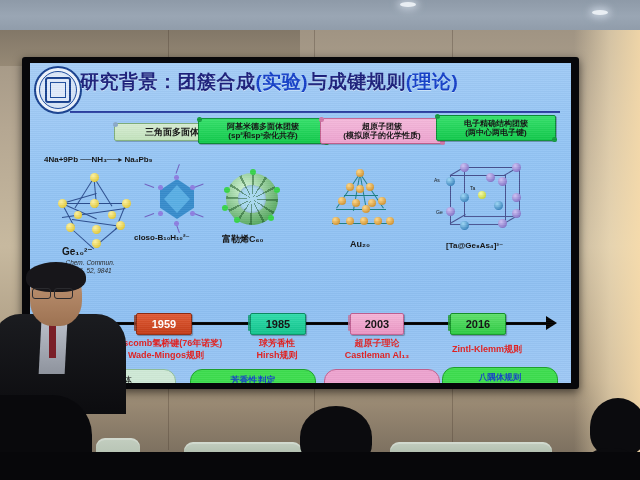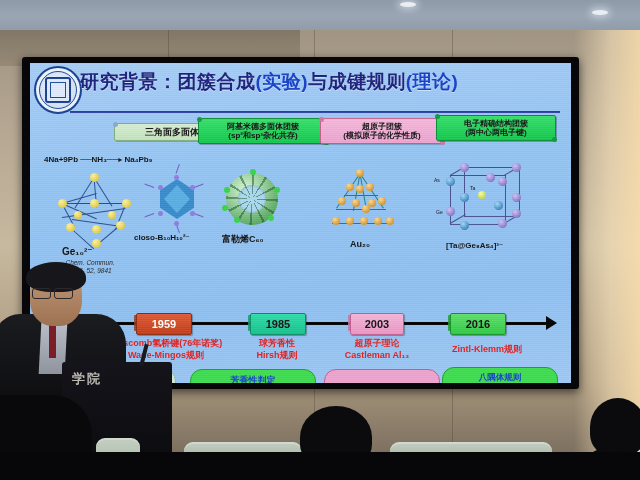--- a/index.html
+++ b/index.html
@@ -355,24 +355,20 @@
   <div class="speaker">
     <div class="sp-body"></div>
     <div class="sp-shirt"></div>
     <div class="sp-tie"></div>
     <div class="sp-head"></div>
     <div class="sp-hair"></div>
     <div class="sp-glass" style="left:38px;"></div>
     <div class="sp-glass" style="left:60px;"></div>
   </div>
 
-  <div class="podium">
-    <div class="podium-mic"></div>
-    <div class="podium-sign">学院</div>
-  </div>
 
   <div class="seat" style="left:96px;top:438px;width:44px;height:42px;"></div>
   <div class="seat" style="left:178px;top:456px;width:130px;height:24px;"></div>
   <div class="seat" style="left:184px;top:442px;width:118px;height:20px;"></div>
   <div class="seat" style="left:390px;top:442px;width:162px;height:20px;"></div>
   <div class="seat" style="left:508px;top:456px;width:110px;height:24px;"></div>
 
   <div class="head" style="left:300px;top:406px;width:72px;height:62px;"></div>
   <div class="shoulder" style="left:278px;top:460px;width:116px;height:20px;"></div>
   <div class="head" style="left:590px;top:398px;width:56px;height:58px;"></div>

